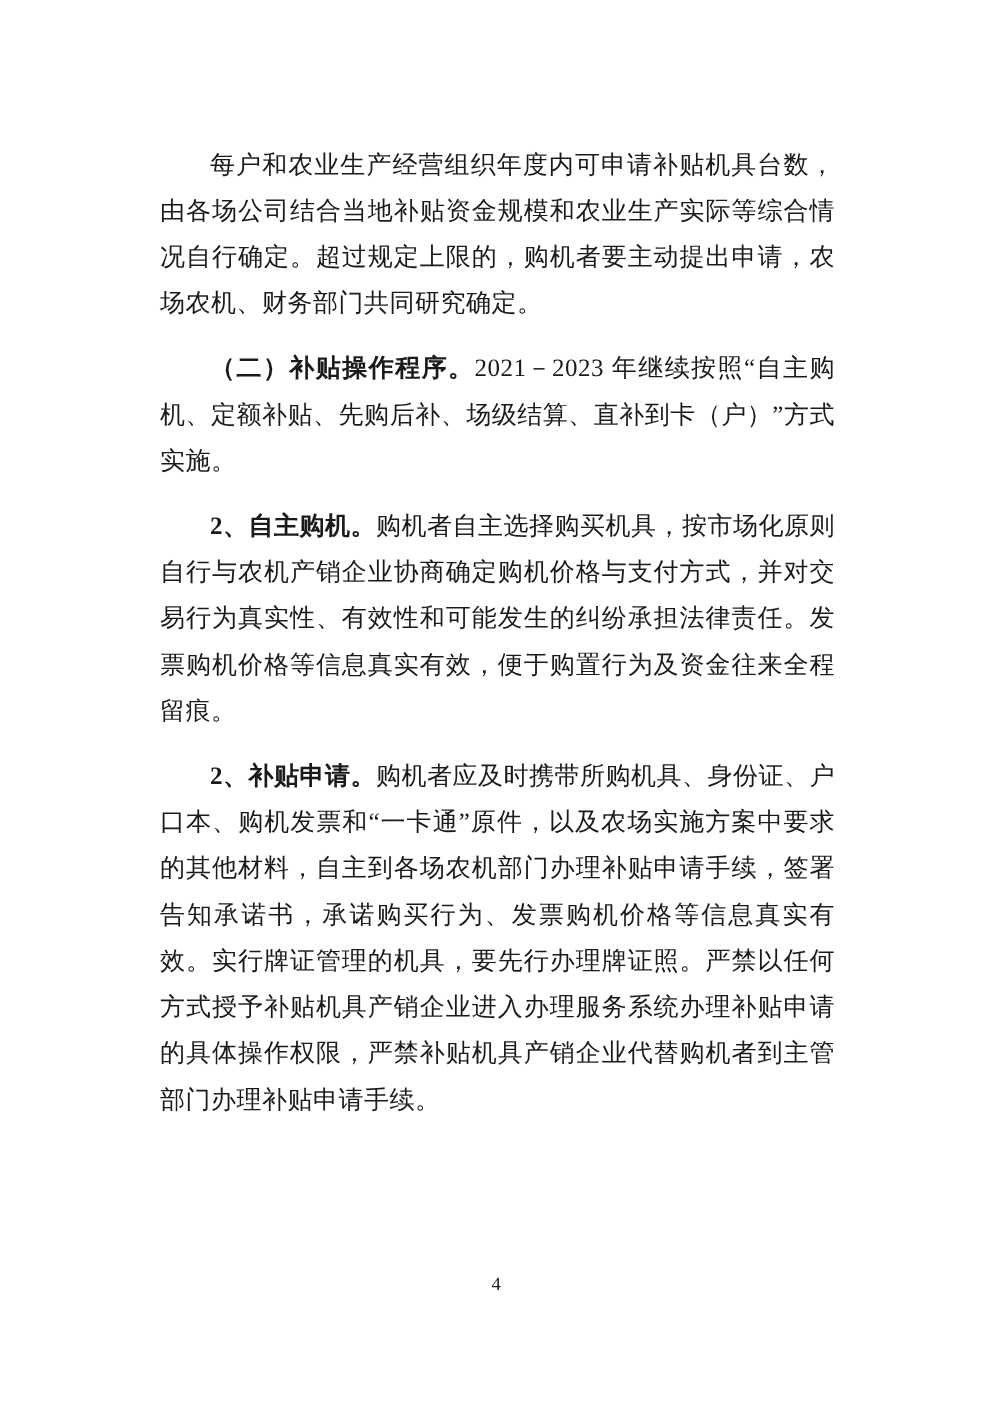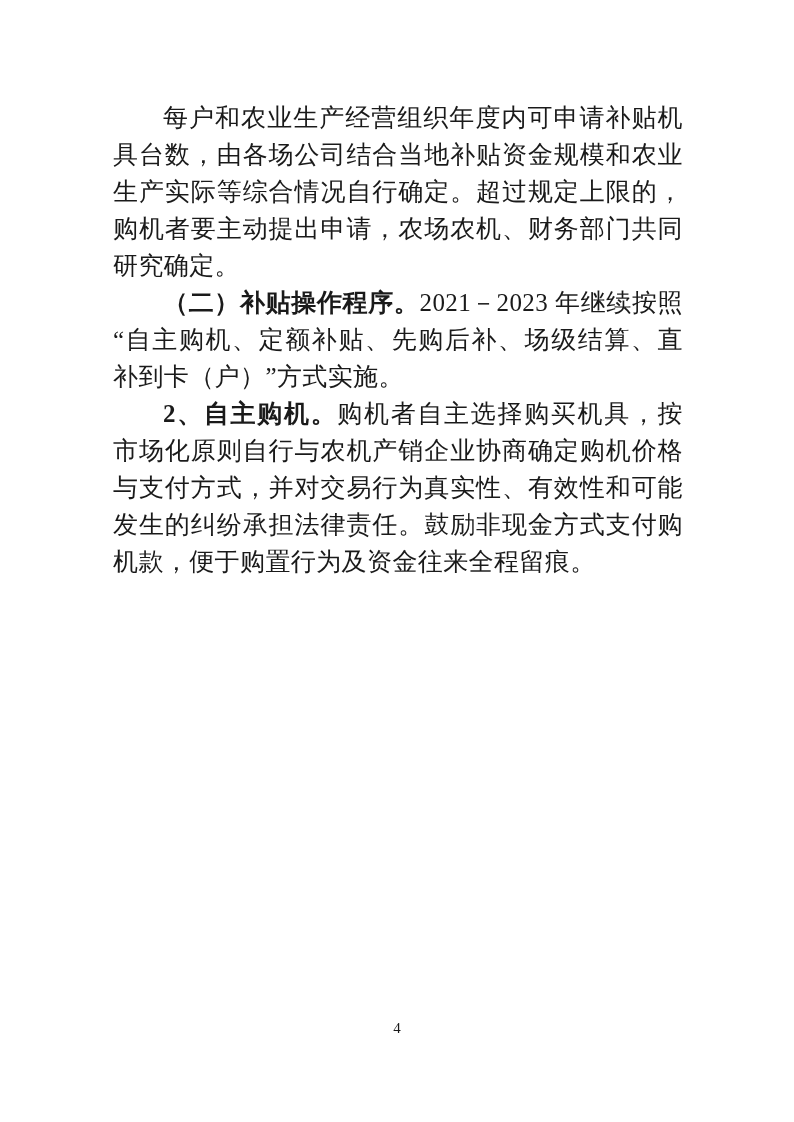--- a/index.html
+++ b/index.html
@@ -18,23 +18,23 @@
     font-family: "Liberation Serif", "DejaVu Serif", serif;
     color: #1a1a1a;
   }
   .doc-body {
     position: absolute;
     left: 113px;
     top: 99px;
     width: 570px;
   }
   .para {
-    margin: 0;
+    margin: 15px;
     padding: 0;
-    font-size: 25px;
+    font-size: 20px;
     line-height: 37px;
     letter-spacing: 0.4px;
     text-align: justify;
     text-justify: inter-ideograph;
     text-indent: 2em;
     word-break: break-all;
   }
   .para .bold-run {
     font-weight: bold;
   }
@@ -50,18 +50,19 @@
     color: #1a1a1a;
   }
 </style>
 </head>
 <body>
 
 <div class="page">
   <div class="doc-body">
       <p class="para"><span class="text-run">每户和农业生产经营组织年度内可申请补贴机具台数，由各场公司结合当地补贴资金规模和农业生产实际等综合情况自行确定。超过规定上限的，购机者要主动提出申请，农场农机、财务部门共同研究确定。</span></p>
       <p class="para"><span class="bold-run">（二）补贴操作程序。</span><span class="text-run">2021－2023 年继续按照“自主购机、定额补贴、先购后补、场级结算、直补到卡（户）”方式实施。</span></p>
-      <p class="para"><span class="bold-run">2、自主购机。</span><span class="text-run">购机者自主选择购买机具，按市场化原则自行与农机产销企业协商确定购机价格与支付方式，并对交易行为真实性、有效性和可能发生的纠纷承担法律责任。鼓励非现金方式支付购机款，便于购置行为及资金往来全程留痕。</span></p>
+      <p class="para"><span class="bold-run">2、自主购机。</span><span class="text-run">购机者自主选择购买机具，按市场化原则自行与农机产销企业协商确定购机价格与支付方式，并对交易行为真实性、有效性和可能发生的纠纷承担法律责任。发票购机价格等信息真实有效，便于购置行为及资金往来全程留痕。</span></p>
+      <p class="para"><span class="bold-run">2、补贴申请。</span><span class="text-run">购机者应及时携带所购机具、身份证、户口本、购机发票和“一卡通”原件，以及农场实施方案中要求的其他材料，自主到各场农机部门办理补贴申请手续，签署告知承诺书，承诺购买行为、发票购机价格等信息真实有效。实行牌证管理的机具，要先行办理牌证照。严禁以任何方式授予补贴机具产销企业进入办理服务系统办理补贴申请的具体操作权限，严禁补贴机具产销企业代替购机者到主管部门办理补贴申请手续。</span></p>
     </div>
   <div class="footer">
     <span class="page-num">4</span>
   </div>
 </div>
 
 </body></html>

